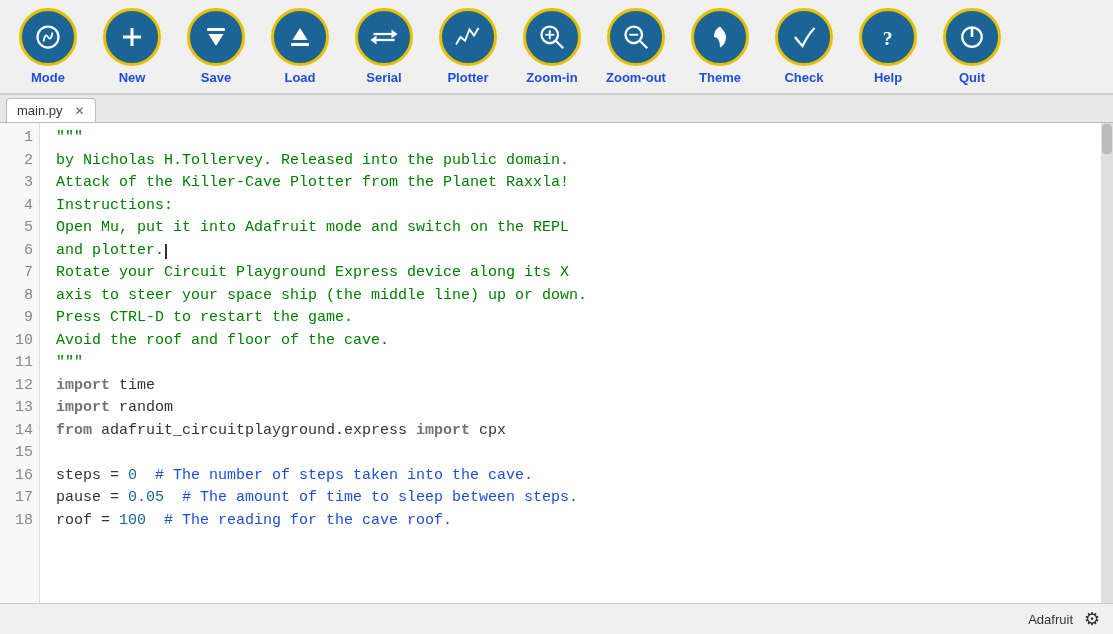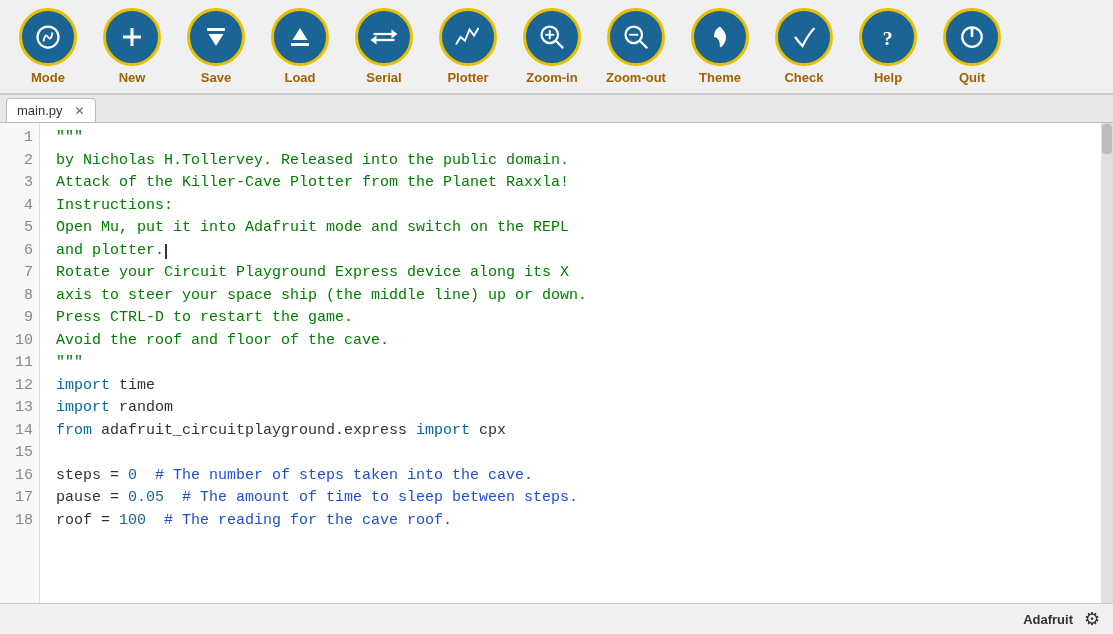--- a/index.html
+++ b/index.html
@@ -42,21 +42,21 @@
       background: #1a6496;
       display: flex;
       align-items: center;
       justify-content: center;
       margin-bottom: 4px;
       color: white;
       font-size: 26px;
     }
     .toolbar-label {
       font-size: 13px;
-      color: #a16207;
+      color: #1d4ed8;
       font-weight: bold;
     }
 
     
     #tabbar {
       display: flex;
       align-items: center;
       background: #e8e8e8;
       border-bottom: 1px solid #bbb;
       padding: 0 6px;
@@ -137,40 +137,40 @@
       overflow: hidden;
     }
     .code-line {
       white-space: pre;
       line-height: 1.5;
       min-height: 1.5em;
     }
 
     
     .c-string { color: #008000; }
-    .c-keyword { color: #0369a1; font-weight: normal; }
+    .c-keyword { color: #737373; font-weight: bold; }
     .c-number { color: #1a6496; }
     .c-comment { color: #1d4ed8; }
     .c-default { color: #333; }
 
     
     #statusbar {
       display: flex;
       align-items: center;
       justify-content: flex-end;
       background: #f0f0f0;
       border-top: 1px solid #ccc;
       padding: 4px 10px;
       font-size: 13px;
       color: #333;
       flex-shrink: 0;
       gap: 8px;
     }
     .status-label {
-      font-weight: bold;
+      font-weight: normal;
     }
     .status-gear {
       width: 22px;
       height: 22px;
       cursor: pointer;
       display: flex;
       align-items: center;
       justify-content: center;
       font-size: 18px;
     }

